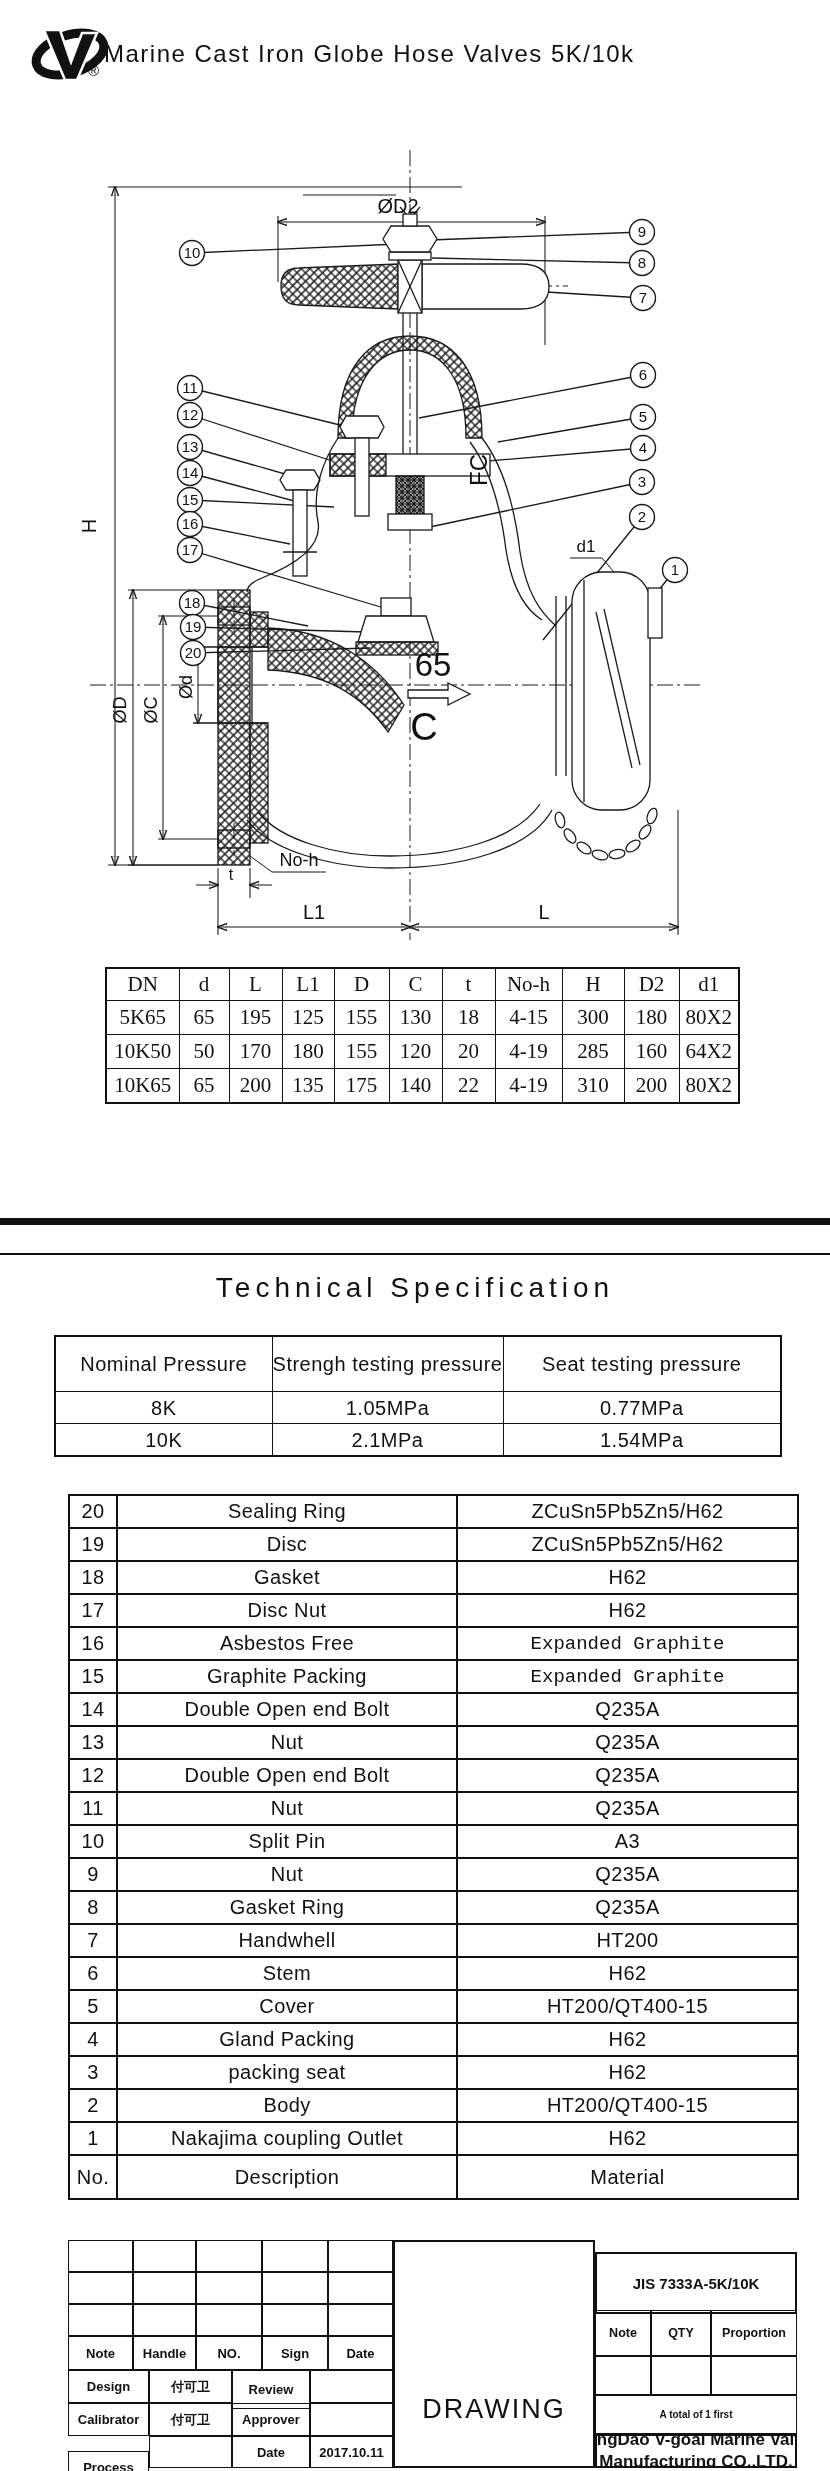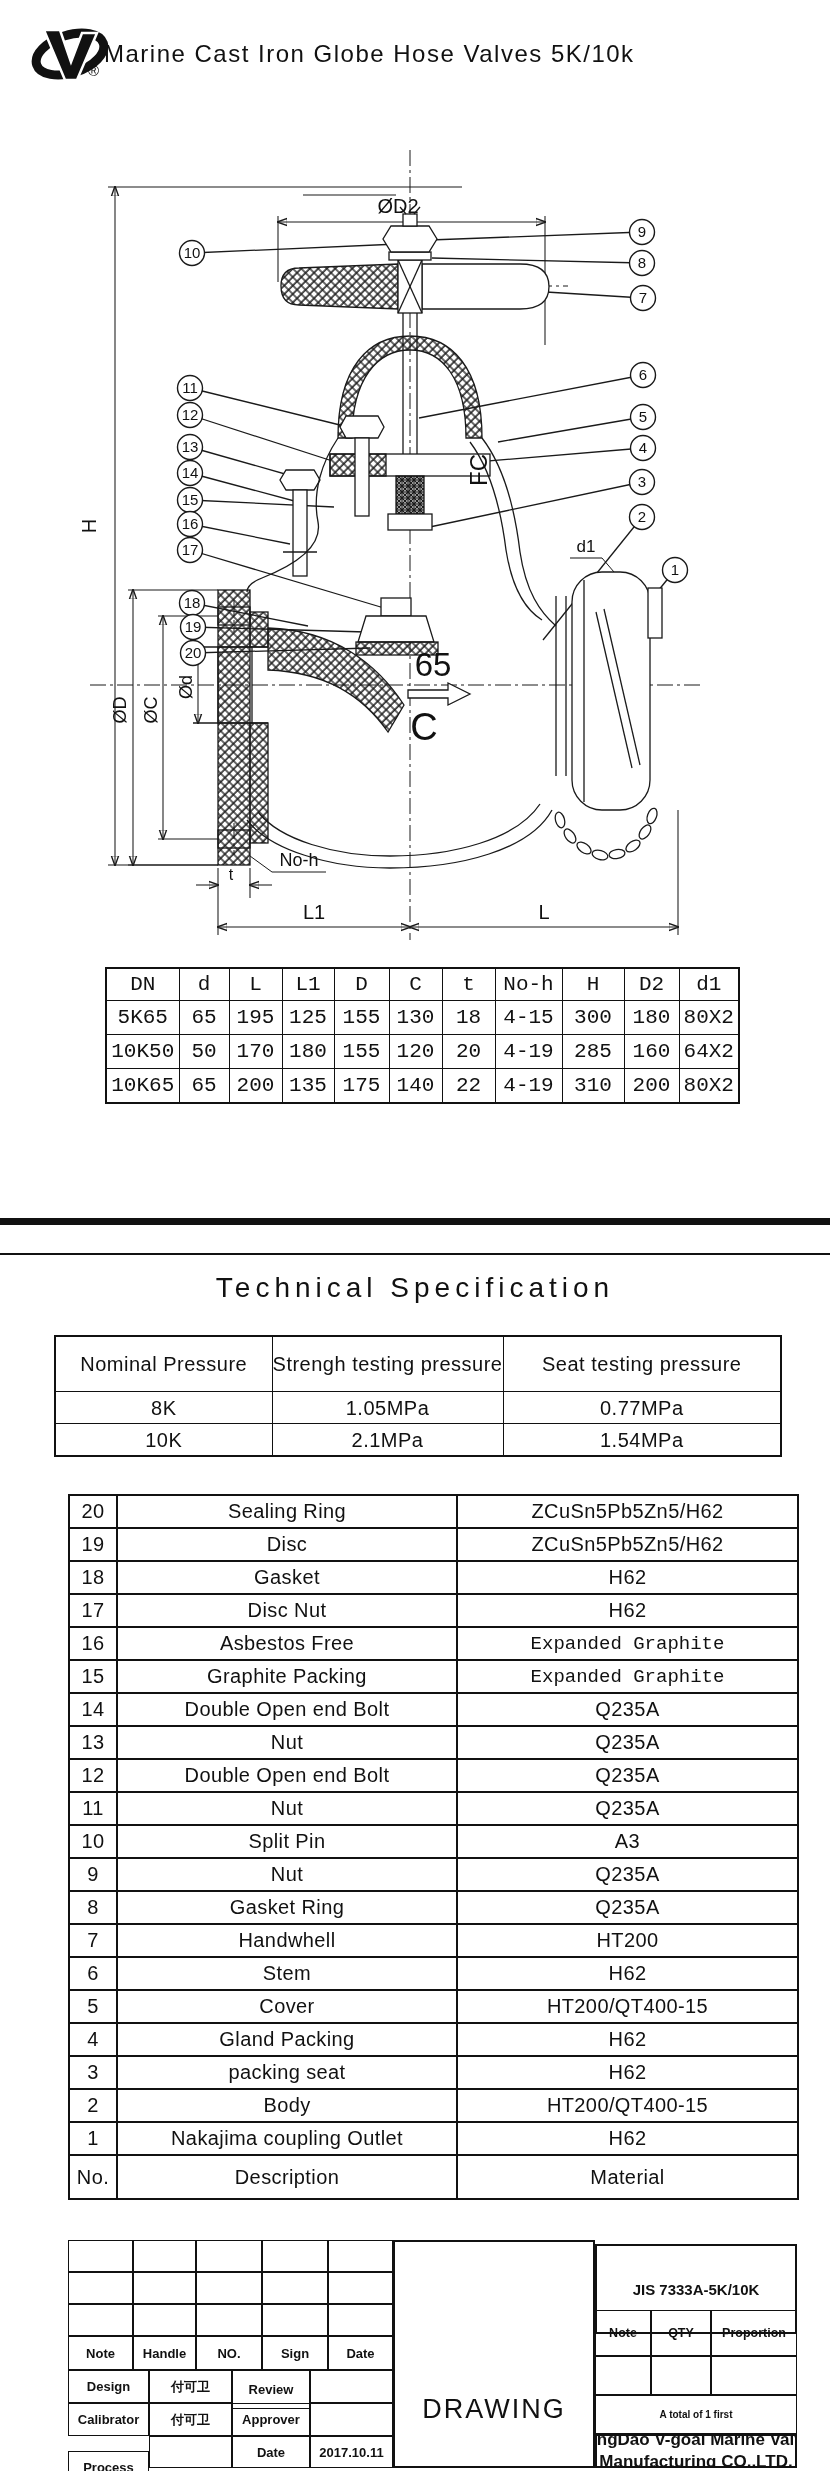--- a/index.html
+++ b/index.html
@@ -20,21 +20,21 @@
   svg.drw .w{fill:#fff}
   svg.drw .hh{fill:url(#h1)}
   svg.drw .xh{fill:url(#h2)}
   svg.drw text{stroke:none;fill:#111;font-family:"Liberation Sans",sans-serif}
   svg.drw .lab{font-size:20px}
   svg.drw .co{fill:#fff;stroke-width:1.4}
   svg.drw .cot{font-size:15px;text-anchor:middle}
 
   
   table.dimtbl{position:absolute;left:105px;top:967px;width:633px;border-collapse:collapse;table-layout:fixed;
-      border:2.5px solid #111;font-family:Liberation Mono, monospace;font-size:21px}
+      border:2.5px solid #111;font-family:Liberation Serif, serif;font-size:21px}
   table.dimtbl th,table.dimtbl td{border:1.6px solid #111;text-align:center;font-weight:normal;padding:0}
   table.dimtbl th{height:31px}
   table.dimtbl td{height:33px}
 
   
   .div1{position:absolute;left:0;top:1218px;width:830px;height:7px;background:#111}
   .div2{position:absolute;left:0;top:1253px;width:830px;height:2px;background:#111}
 
   .spec-title{position:absolute;left:0;top:1272px;width:830px;text-align:center;font-size:28px;letter-spacing:5px}
 
@@ -560,21 +560,21 @@
   <div class="c" style="left:164px;top:163px;width:78px;height:33px">Approver</div>
   <div class="c" style="left:242px;top:163px;width:83px;height:33px"></div>
 
   <div class="c" style="left:0;top:211px;width:81px;height:32px">Process</div>
   <div class="c" style="left:81px;top:196px;width:83px;height:32px"></div>
   <div class="c" style="left:164px;top:196px;width:78px;height:32px">Date</div>
   <div class="c" style="left:242px;top:196px;width:83px;height:32px">2017.10.11</div>
 
   <div class="c big outer" style="left:325px;top:0;width:202px;height:228px">DRAWING</div>
 
-  <div class="c jis outer" style="left:527px;top:4px;width:202px;height:90px">JIS 7333A-5K/10K</div>
+  <div class="c jis outer" style="left:527px;top:12px;width:202px;height:62px">JIS 7333A-5K/10K</div>
   <div class="c sm" style="left:527px;top:70px;width:56px;height:46px">Note</div>
   <div class="c sm" style="left:583px;top:70px;width:60px;height:46px">QTY</div>
   <div class="c sm" style="left:643px;top:70px;width:86px;height:46px">Proportion</div>
   <div class="c" style="left:527px;top:116px;width:56px;height:39px"></div>
   <div class="c" style="left:583px;top:116px;width:60px;height:39px"></div>
   <div class="c" style="left:643px;top:116px;width:86px;height:39px"></div>
   <div class="c" style="left:527px;top:155px;width:202px;height:39px;font-size:10px">A total of 1 first</div>
   <div class="c comp outer" style="left:527px;top:194px;width:202px;height:34px">
     <span>QingDao V-goal Marine Valve</span>
     <span>Manufacturing CO.,LTD.</span>

